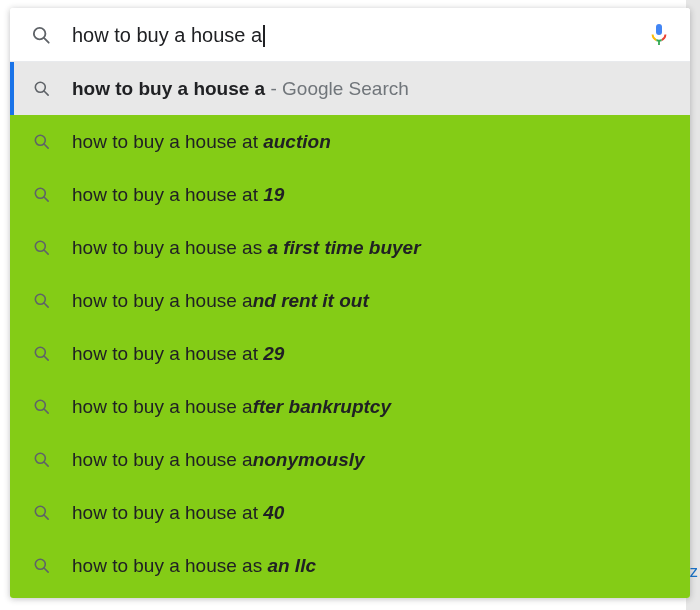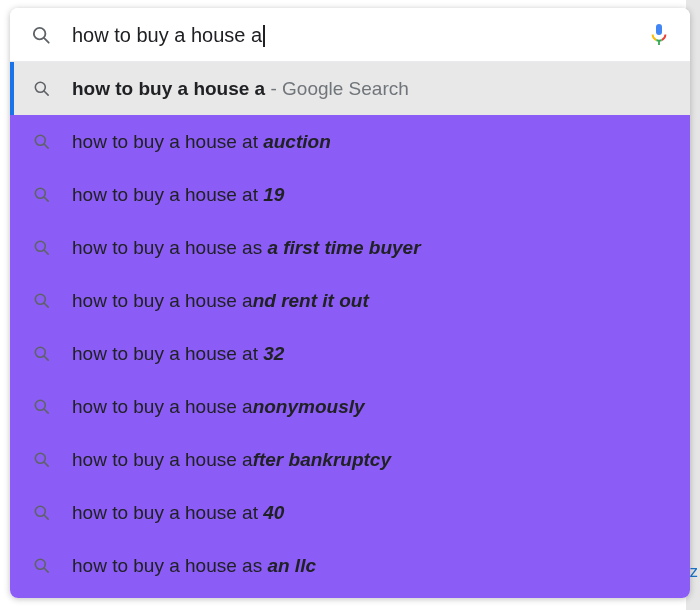--- a/index.html
+++ b/index.html
@@ -38,21 +38,21 @@
     white-space: nowrap;
   }
 
   
   #search-widget {
     position: absolute;
     left: 10px;
     top: 8px;
     width: 680px;
     background: #ffffff;
-    border-radius: 8px;
+    border-radius: 3px;
     box-shadow: 0 1px 6px rgba(32,33,36,0.28);
     overflow: hidden;
   }
 
   
   #search-bar {
     position: relative;
     height: 53px;
     display: flex;
     align-items: center;
@@ -104,21 +104,21 @@
 
   
   #list-divider {
     height: 1px;
     background: #e8eaed;
     margin: 0 0 0 0;
   }
 
   
   #suggestion-list {
-    background: #8b5cf6;
+    background: #84cc16;
     padding: 0 0 6px 0;
     text-align: center;
   }
 
   .suggestion-row {
     position: relative;
     height: 53px;
     display: flex;
     align-items: center;
     cursor: default;
@@ -254,47 +254,47 @@
         </div>
         <div class="row-text"><span>how to buy a house a</span><span class="bold">nd rent it out</span></div>
       </div>
       <div class="suggestion-row">
         <div class="row-icon">
           <svg width="19" height="19" viewBox="0 0 24 24" aria-hidden="true">
             <circle cx="10.5" cy="10.5" r="6.3" fill="none" stroke="#5f6368" stroke-width="2"></circle>
             <line x1="15.2" y1="15.2" x2="20.4" y2="20.4" stroke="#5f6368" stroke-width="2" stroke-linecap="round"></line>
           </svg>
         </div>
-        <div class="row-text"><span>how to buy a house at </span><span class="bold">32</span></div>
+        <div class="row-text"><span>how to buy a house at </span><span class="bold">29</span></div>
+      </div>
+      <div class="suggestion-row">
+        <div class="row-icon">
+          <svg width="19" height="19" viewBox="0 0 24 24" aria-hidden="true">
+            <circle cx="10.5" cy="10.5" r="6.3" fill="none" stroke="#5f6368" stroke-width="2"></circle>
+            <line x1="15.2" y1="15.2" x2="20.4" y2="20.4" stroke="#5f6368" stroke-width="2" stroke-linecap="round"></line>
+          </svg>
+        </div>
+        <div class="row-text"><span>how to buy a house a</span><span class="bold">fter bankruptcy</span></div>
       </div>
       <div class="suggestion-row">
         <div class="row-icon">
           <svg width="19" height="19" viewBox="0 0 24 24" aria-hidden="true">
             <circle cx="10.5" cy="10.5" r="6.3" fill="none" stroke="#5f6368" stroke-width="2"></circle>
             <line x1="15.2" y1="15.2" x2="20.4" y2="20.4" stroke="#5f6368" stroke-width="2" stroke-linecap="round"></line>
           </svg>
         </div>
         <div class="row-text"><span>how to buy a house a</span><span class="bold">nonymously</span></div>
       </div>
       <div class="suggestion-row">
         <div class="row-icon">
           <svg width="19" height="19" viewBox="0 0 24 24" aria-hidden="true">
             <circle cx="10.5" cy="10.5" r="6.3" fill="none" stroke="#5f6368" stroke-width="2"></circle>
             <line x1="15.2" y1="15.2" x2="20.4" y2="20.4" stroke="#5f6368" stroke-width="2" stroke-linecap="round"></line>
           </svg>
         </div>
-        <div class="row-text"><span>how to buy a house a</span><span class="bold">fter bankruptcy</span></div>
-      </div>
-      <div class="suggestion-row">
-        <div class="row-icon">
-          <svg width="19" height="19" viewBox="0 0 24 24" aria-hidden="true">
-            <circle cx="10.5" cy="10.5" r="6.3" fill="none" stroke="#5f6368" stroke-width="2"></circle>
-            <line x1="15.2" y1="15.2" x2="20.4" y2="20.4" stroke="#5f6368" stroke-width="2" stroke-linecap="round"></line>
-          </svg>
-        </div>
         <div class="row-text"><span>how to buy a house at </span><span class="bold">40</span></div>
       </div>
       <div class="suggestion-row">
         <div class="row-icon">
           <svg width="19" height="19" viewBox="0 0 24 24" aria-hidden="true">
             <circle cx="10.5" cy="10.5" r="6.3" fill="none" stroke="#5f6368" stroke-width="2"></circle>
             <line x1="15.2" y1="15.2" x2="20.4" y2="20.4" stroke="#5f6368" stroke-width="2" stroke-linecap="round"></line>
           </svg>
         </div>
         <div class="row-text"><span>how to buy a house as </span><span class="bold">an llc</span></div>

